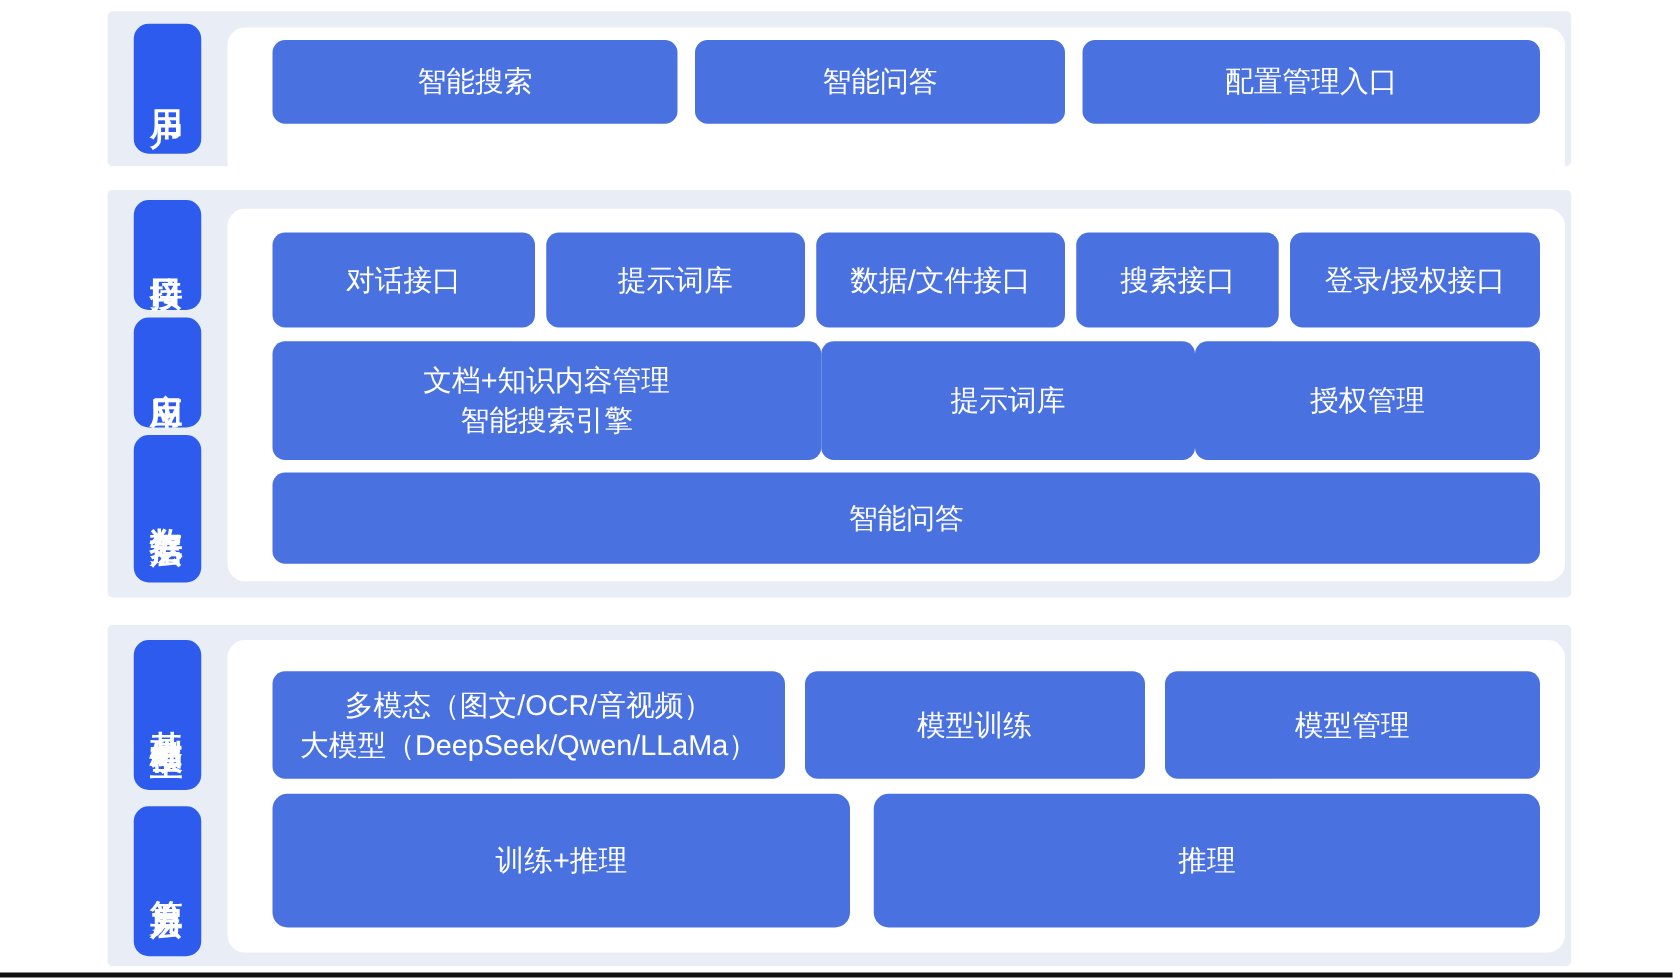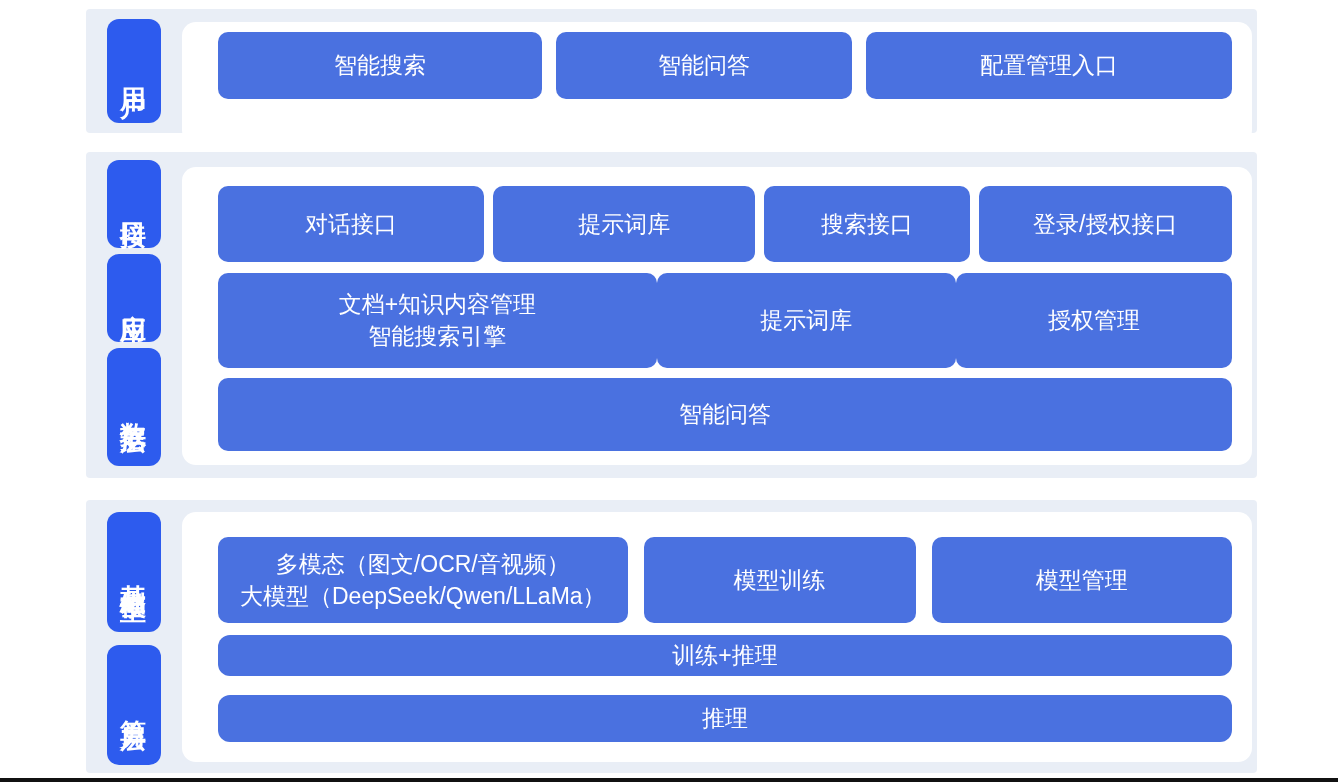--- a/index.html
+++ b/index.html
@@ -46,21 +46,21 @@
     font-size:23px;line-height:1.4;
     white-space:pre-line;text-align:center;
     min-width:0;
   }
   
   #row-user{height:67px;gap:14px;}
   #row-interface{height:76px;gap:9px;}
   #row-application{height:95px;}
   #row-data{height:73px;gap:13px;}
   #row-model{height:86px;gap:16px;}
-  #row-compute{height:107px;gap:19px;flex-direction:column;}
+  #row-compute{height:107px;gap:19px;}
   #row-compute .btn{border-radius:12px;}
 
   .bottom-rule{
     position:absolute;left:0;width:1338px;bottom:2px;height:4px;
     background:var(--bottom-rule,#111111);
   }
 </style>
 </head>
 <body>
 
@@ -76,20 +76,21 @@
 </div>
 
 <div class="band" id="band-middle">
   <div class="v-label" style="top:8px;height:88px">接口</div>
   <div class="v-label" style="top:102px;height:88px">应用</div>
   <div class="v-label" style="top:196px;height:118px">数据层</div>
   <div class="panel" id="panel-middle">
     <div class="row" id="row-interface">
       <div class="btn" style="flex:210">对话接口</div>
       <div class="btn" style="flex:207">提示词库</div>
+      <div class="btn" style="flex:200">数据/文件接口</div>
       <div class="btn" style="flex:162">搜索接口</div>
       <div class="btn" style="flex:200">登录/授权接口</div>
     </div>
     <div class="row" id="row-application">
       <div class="btn" style="flex:302">文档+知识内容管理
 智能搜索引擎</div>
       <div class="btn" style="flex:206">提示词库</div>
       <div class="btn" style="flex:190">授权管理</div>
     </div>
     <div class="row" id="row-data">

